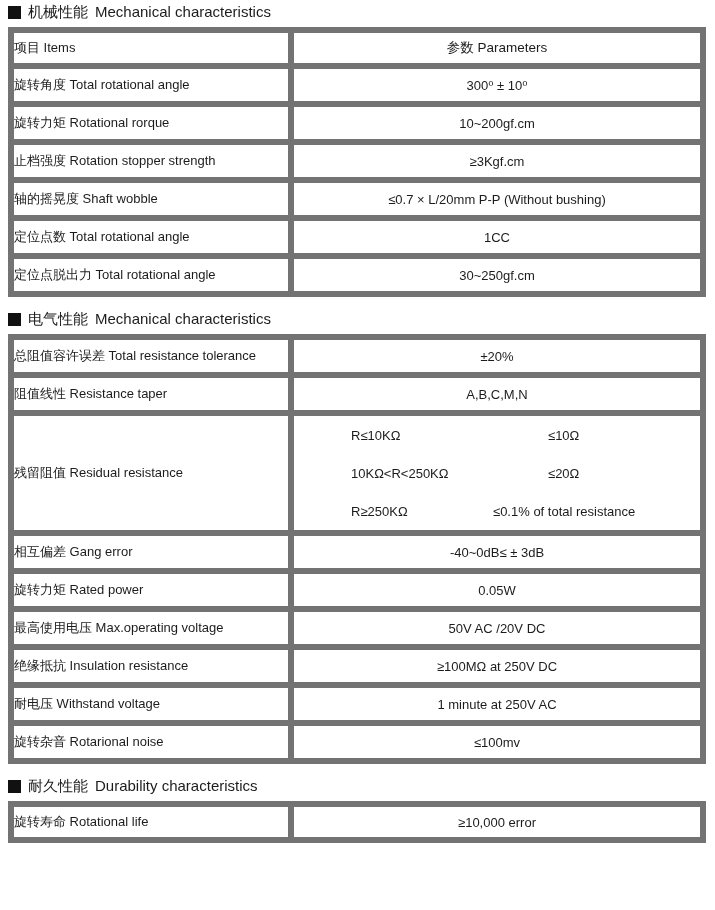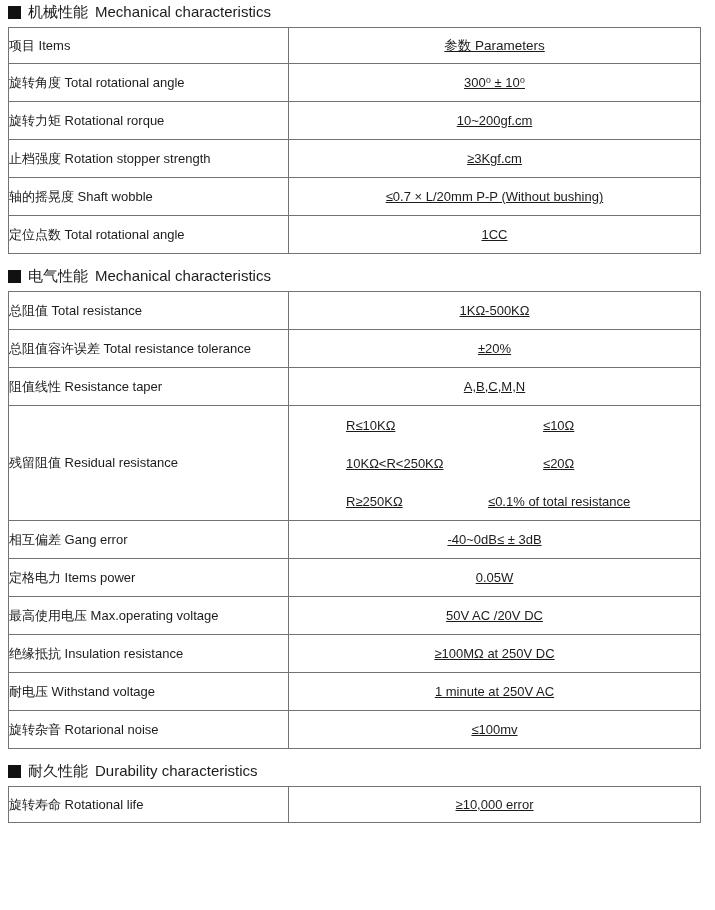--- a/index.html
+++ b/index.html
@@ -41,39 +41,38 @@
   }
   .t-zh { margin-right: 7px; }
   table.spec {
     border-collapse: collapse;
     width: 692px;
     table-layout: fixed;
   }
   table.spec col.c-item  { width: 280px; }
   table.spec col.c-value { width: 412px; }
   table.spec th, table.spec td {
-    border: 1px solid #737373;
+    border: 6px solid #737373;
     font-weight: 400;
     padding: 0;
   }
   table.spec thead tr { height: 36px; }
   table.spec tbody tr { height: 38px; }
   table.t3 tbody tr { height: 36px; }
   th.item, td.item {
     text-align: left;
     padding-left: 9px;
     padding-right: 4px;
     font-size: 13px;
     vertical-align: middle;
   }
   th.value, td.value {
     text-align: center;
     font-size: 13px;
     vertical-align: middle;
-    text-decoration: underline;
   }
   th.value { font-size: 13.5px; }
   td.value.has-sub { padding: 0; margin-left: 16px; }
   .sub-row {
     display: flex;
     align-items: center;
     height: 38px;
     text-align: left;
     font-size: 13px;
   }
@@ -123,40 +122,40 @@
             <td class="value">≥3Kgf.cm</td>
           </tr>
           <tr>
             <td class="item">轴的摇晃度 Shaft wobble</td>
             <td class="value">≤0.7 × L/20mm P-P (Without bushing)</td>
           </tr>
           <tr>
             <td class="item">定位点数 Total rotational angle</td>
             <td class="value">1CC</td>
           </tr>
+          <tr>
+            <td class="item">定位点脱出力 Total rotational angle</td>
+            <td class="value">30~250gf.cm</td>
+          </tr>
         </tbody>
     </table>
   </section>
 
   <section class="spec-section">
     <h2 class="sec-title">
       <span class="sq"></span>
       <span class="t-zh">电气性能</span>
       <span class="t-en">Mechanical characteristics</span>
     </h2>
     <table class="spec t2">
       <colgroup>
           <col class="c-item">
           <col class="c-value">
         </colgroup>
       <tbody>
-          <tr>
-            <td class="item">总阻值 Total resistance</td>
-            <td class="value">1KΩ-500KΩ</td>
-          </tr>
           <tr>
             <td class="item">总阻值容许误差 Total resistance tolerance</td>
             <td class="value">±20%</td>
           </tr>
           <tr>
             <td class="item">阻值线性 Resistance taper</td>
             <td class="value">A,B,C,M,N</td>
           </tr>
           <tr>
             <td class="item">残留阻值 Residual resistance</td>
@@ -173,21 +172,21 @@
                 <span class="cond">R≥250KΩ</span>
                 <span class="subval">≤0.1% of total resistance</span>
               </div>
             </td>
           </tr>
           <tr>
             <td class="item">相互偏差 Gang error</td>
             <td class="value">-40~0dB≤ ± 3dB</td>
           </tr>
           <tr>
-            <td class="item">定格电力 Items power</td>
+            <td class="item">旋转力矩 Rated power</td>
             <td class="value">0.05W</td>
           </tr>
           <tr>
             <td class="item">最高使用电压 Max.operating voltage</td>
             <td class="value">50V AC /20V DC</td>
           </tr>
           <tr>
             <td class="item">绝缘抵抗 Insulation resistance</td>
             <td class="value">≥100MΩ at 250V DC</td>
           </tr>

